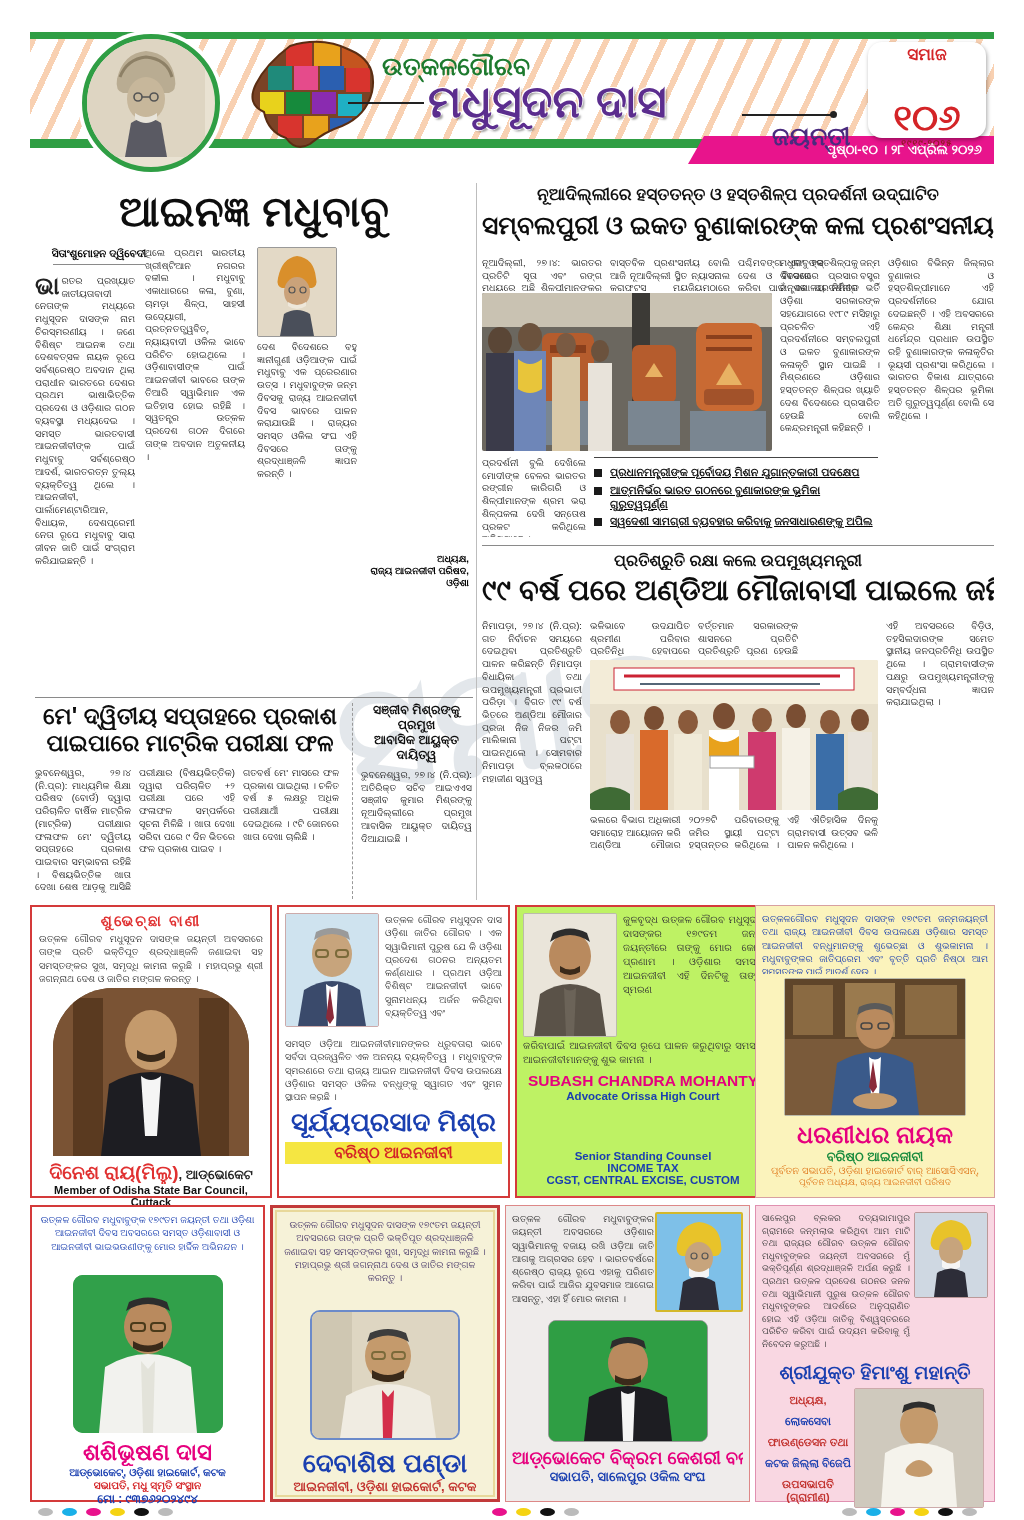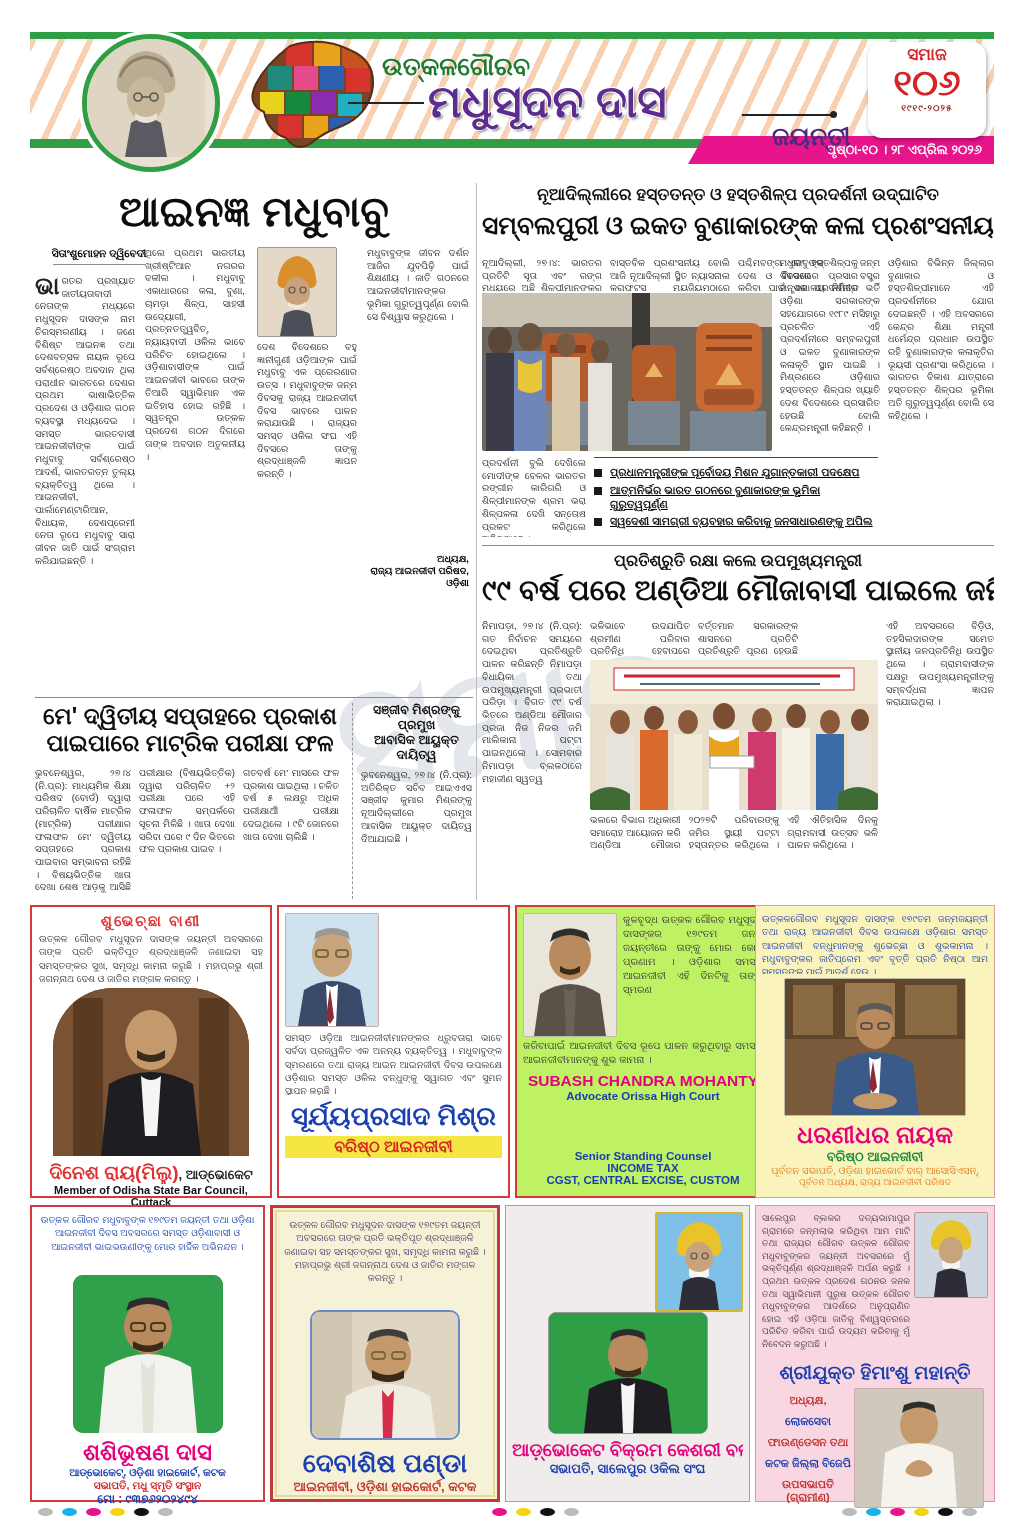--- a/index.html
+++ b/index.html
@@ -85,21 +85,21 @@
     <div class="abs" style="left:352px;top:22px;width:260px;font-size:25px;font-weight:bold;color:#1d7a2e;text-shadow:1px 1px 0 #fff;">ଉତ୍କଳଗୌରବ</div>
     <div class="abs" style="left:318px;top:72px;width:76px;height:2px;background:#222;"></div>
     <div class="abs" style="left:398px;top:46px;width:386px;font-size:45px;font-weight:bold;color:#5b2d8e;white-space:nowrap;
                 text-shadow:-1px -1px 0 #fff,1px -1px 0 #fff,-1px 1px 0 #fff,2px 2px 2px rgba(0,0,0,.35);">ମଧୁସୂଦନ ଦାସ</div>
     <div class="abs" style="left:712px;top:84px;width:90px;height:2px;background:#222;"></div>
     <div class="abs" style="left:800px;top:81px;width:7px;height:7px;border-radius:50%;background:#222;"></div>
     <div class="abs" style="left:742px;top:92px;font-size:25px;font-weight:bold;color:#4a2a7e;">ଜୟନ୍ତୀ</div>
 
     <div class="abs" style="left:838px;top:12px;width:118px;height:96px;background:#fff;border-radius:14px;box-shadow:1px 2px 4px rgba(0,0,0,.35);text-align:center;padding-top:4px;box-sizing:border-box;">
       <div style="color:#d42427;font-weight:bold;font-size:17px;line-height:1;">ସମାଜ</div>
-      <div style="color:#d42427;font-weight:bold;font-size:36px;line-height:1.1;">୧୦୬</div>
+      <div style="color:#d42427;font-weight:bold;font-size:36px;line-height:1.1;margin-top:35px;">୧୦୬</div>
       <div style="color:#8a1a1a;font-weight:bold;font-size:9px;letter-spacing:1px;">୧୯୧୯-୨୦୨୫</div>
     </div>
   </div>
 
   <div class="abs wm" style="left:300px;top:540px;width:420px;height:360px;font-size:150px;display:flex;align-items:center;justify-content:center;">
     <span>ସମାଜ</span>
   </div>
 
   <div class="abs" style="left:35px;top:183px;width:438px;height:512px;">
     <div class="hl" style="font-size:42px;height:58px;line-height:58px;white-space:nowrap;">ଆଇନଜ୍ଞ ମଧୁବାବୁ</div>
@@ -115,21 +115,20 @@
         <rect width="78" height="88" fill="#e3d9c6"></rect>
         <path d="M20 30 Q24 10 39 8 Q56 10 58 30 Q60 38 54 40 L24 40 Q18 38 20 30Z" fill="#d98f2b"></path>
         <ellipse cx="39" cy="44" rx="13" ry="15" fill="#caa27a"></ellipse>
         <path d="M30 54 Q39 60 48 54 L48 58 Q39 64 30 58Z" fill="#eee7da"></path>
         <path d="M26 66 Q39 58 52 66 L56 88 L22 88Z" fill="#4a4f5a"></path>
         <circle cx="34" cy="42" r="3" fill="none" stroke="#555" stroke-width="1.2"></circle>
         <circle cx="45" cy="42" r="3" fill="none" stroke="#555" stroke-width="1.2"></circle>
       </svg>
     </div>
     <div class="abs bodytxt" style="left:222px;top:158px;width:100px;height:352px;">ଦେଶ ବିଦେଶରେ ବହୁ ଜ୍ଞାନୀଗୁଣୀ ଓଡ଼ିଆଙ୍କ ପାଇଁ ମଧୁବାବୁ ଏକ ପ୍ରେରଣାର ଉତ୍ସ । ମଧୁବାବୁଙ୍କ ଜନ୍ମ ଦିବସକୁ ରାଜ୍ୟ ଆଇନଜୀବୀ ଦିବସ ଭାବରେ ପାଳନ କରାଯାଉଛି । ରାଜ୍ୟର ସମସ୍ତ ଓକିଲ ସଂଘ ଏହି ଦିବସରେ ତାଙ୍କୁ ଶ୍ରଦ୍ଧାଞ୍ଜଳି ଜ୍ଞାପନ କରନ୍ତି ।</div>
-    <div class="abs bodytxt" style="left:332px;top:64px;width:102px;height:300px;">ମଧୁବାବୁଙ୍କ ଜୀବନ ଦର୍ଶନ ଆଜିର ଯୁବପିଢ଼ି ପାଇଁ ଶିକ୍ଷଣୀୟ । ଜାତି ଗଠନରେ ଆଇନଜୀବୀମାନଙ୍କର ଭୂମିକା ଗୁରୁତ୍ୱପୂର୍ଣ୍ଣ ବୋଲି ସେ ବିଶ୍ୱାସ କରୁଥିଲେ ।</div>
     <div class="abs" style="left:332px;top:370px;width:102px;text-align:right;font-size:9.5px;font-weight:bold;">
       <div>ଅଧ୍ୟକ୍ଷ,</div>
       <div>ରାଜ୍ୟ ଆଇନଜୀବୀ ପରିଷଦ, ଓଡ଼ିଶା</div>
     </div>
   </div>
   <div class="abs rule-h" style="left:35px;top:697px;width:438px;"></div>
   <div class="abs" style="left:476px;top:183px;width:1px;height:717px;background:#bdbdbd;"></div>
 
   <div class="abs" style="left:482px;top:185px;width:512px;height:355px;">
     <div class="kicker" style="font-size:17px;">ନୂଆଦିଲ୍ଲୀରେ ହସ୍ତତନ୍ତ ଓ ହସ୍ତଶିଳ୍ପ ପ୍ରଦର୍ଶନୀ ଉଦ୍‌ଘାଟିତ</div>
@@ -270,20 +269,21 @@
         <rect width="92" height="112" fill="#cfe3ef"></rect>
         <ellipse cx="46" cy="40" rx="20" ry="23" fill="#c7a47c"></ellipse>
         <path d="M28 26 q18 -12 36 0 l-2 -8 q-16 -8 -32 0z" fill="#9a9a9a"></path>
         <rect x="30" y="36" width="12" height="7" rx="3" fill="none" stroke="#7a6a3a" stroke-width="2"></rect>
         <rect x="50" y="36" width="12" height="7" rx="3" fill="none" stroke="#7a6a3a" stroke-width="2"></rect>
         <path d="M18 76 q28 -18 56 0 l6 36 l-68 0z" fill="#3a4a6b"></path>
         <path d="M40 70 q6 6 12 0 l-2 42 l-8 0z" fill="#fff"></path>
         <path d="M44 74 l4 30 l-4 6 l-4 -6z" fill="#8a2b3a"></path>
       </svg>
     </div>
+    <div class="admsg" style="color:#333;height:114px;">ଉତ୍କଳ ଗୌରବ ମଧୁସୂଦନ ଦାସ ଓଡ଼ିଶା ଜାତିର ଗୌରବ । ଏକ ସ୍ୱାଭିମାନୀ ପୁରୁଷ ଯେ କି ଓଡ଼ିଶା ପ୍ରଦେଶ ଗଠନର ଅନ୍ୟତମ କର୍ଣ୍ଣଧାର । ପ୍ରଥମ ଓଡ଼ିଆ ବିଶିଷ୍ଟ ଆଇନଜୀବୀ ଭାବେ ସୁନାମଧନ୍ୟ ଅର୍ଜନ କରିଥିବା ବ୍ୟକ୍ତିତ୍ୱ ଏବଂ</div>
     <div class="admsg" style="color:#333;height:64px;clear:both;margin-top:10px;">ସମସ୍ତ ଓଡ଼ିଆ ଆଇନଜୀବୀମାନଙ୍କର ଧ୍ରୁବତାରା ଭାବେ ସର୍ବଦା ପ୍ରଜ୍ୱଳିତ ଏକ ଅନନ୍ୟ ବ୍ୟକ୍ତିତ୍ୱ । ମଧୁବାବୁଙ୍କ ସ୍ମରଣରେ ତଥା ରାଜ୍ୟ ଆଇନ ଆଇନଜୀବୀ ଦିବସ ଉପଲକ୍ଷେ ଓଡ଼ିଶାର ସମସ୍ତ ଓକିଲ ବନ୍ଧୁଙ୍କୁ ସ୍ୱାଗତ ଏବଂ ସୁମନ ସ୍ଥାପନ କରୁଛି ।</div>
     <div class="adname" style="color:#1a3fb0;font-size:26px;margin-top:6px;">ସୂର୍ଯ୍ୟପ୍ରସାଦ ମିଶ୍ର</div>
     <div style="background:#f5e642;margin-top:4px;padding:2px 0;text-align:center;">
       <span style="color:#d42427;font-weight:bold;font-size:16px;">ବରିଷ୍ଠ ଆଇନଜୀବୀ</span>
     </div>
   </div>
 
   <div class="abs adbox" style="left:515px;top:905px;width:256px;height:293px;border:2px solid #d43a3a;background:#bef264;padding:6px;">
     <div class="photo" style="float:left;width:92px;height:122px;margin:0 6px 2px 0;border:1px solid #bba;background:#e8e3d8;">
       <svg width="92" height="122" viewBox="0 0 92 122">
@@ -364,20 +364,21 @@
         <path d="M60 58 q16 10 32 0 l0 8 q-16 8 -32 0z" fill="#3a2a1a"></path>
         <path d="M34 84 q42 -24 84 0 l6 42 l-96 0z" fill="#f0ece2"></path>
         <path d="M70 78 l6 7 l6 -7 l-2 48 l-9 0z" fill="#d42e4a"></path>
       </svg>
     </div>
     <div class="adname" style="color:#1a3fb0;font-size:26px;margin-top:8px;">ଦେବାଶିଷ ପଣ୍ଡା</div>
     <div class="adline" style="color:#c2322e;font-size:13px;font-weight:bold;">ଆଇନଜୀବୀ, ଓଡ଼ିଶା ହାଇକୋର୍ଟ, କଟକ</div>
   </div>
 
   <div class="abs adbox" style="left:505px;top:1205px;width:245px;height:297px;border:1.5px solid #d88;background:#efecebs;background:#efeceb;padding:6px;">
+    <div class="admsg" style="color:#333;width:142px;height:108px;float:left;">ଉତ୍କଳ ଗୌରବ ମଧୁବାବୁଙ୍କର ଜୟନ୍ତୀ ଅବସରରେ ଓଡ଼ିଶାର ସ୍ୱାଭିମାନକୁ ବଜାୟ ରଖି ଓଡ଼ିଆ ଜାତି ଆଗକୁ ଅଗ୍ରସର ହେବ । ଭାରତବର୍ଷରେ ଶ୍ରେଷ୍ଠ ରାଜ୍ୟ ରୂପେ ଏହାକୁ ପରିଣତ କରିବା ପାଇଁ ଆଜିର ଯୁବସମାଜ ଆଗେଇ ଆସନ୍ତୁ, ଏହା ହିଁ ମୋର କାମନା ।</div>
     <div class="photo" style="float:right;width:84px;height:96px;border:2px solid #d4b82a;background:#7ec0e8;">
       <svg width="84" height="96" viewBox="0 0 84 96">
         <rect width="84" height="96" fill="#7ec0e8"></rect>
         <path d="M20 30 q4 -20 22 -22 q20 2 22 22 q2 10 -5 12 l-34 0 q-7 -2 -5 -12z" fill="#e8c32a"></path>
         <ellipse cx="42" cy="44" rx="14" ry="16" fill="#c7a47c"></ellipse>
         <path d="M32 54 q10 8 20 0 l0 8 q-10 8 -20 0z" fill="#f5f5f5"></path>
         <path d="M26 68 q16 -10 32 0 l4 28 l-40 0z" fill="#2d2d38"></path>
         <circle cx="37" cy="42" r="3" fill="none" stroke="#555" stroke-width="1.2"></circle>
         <circle cx="48" cy="42" r="3" fill="none" stroke="#555" stroke-width="1.2"></circle>
       </svg>

